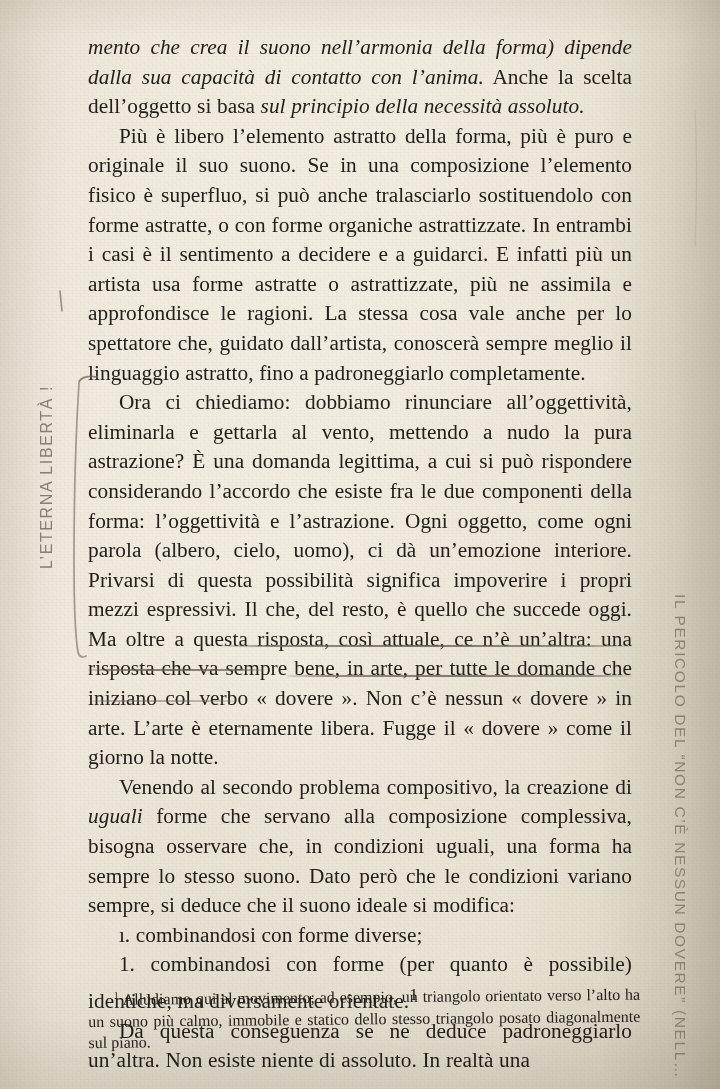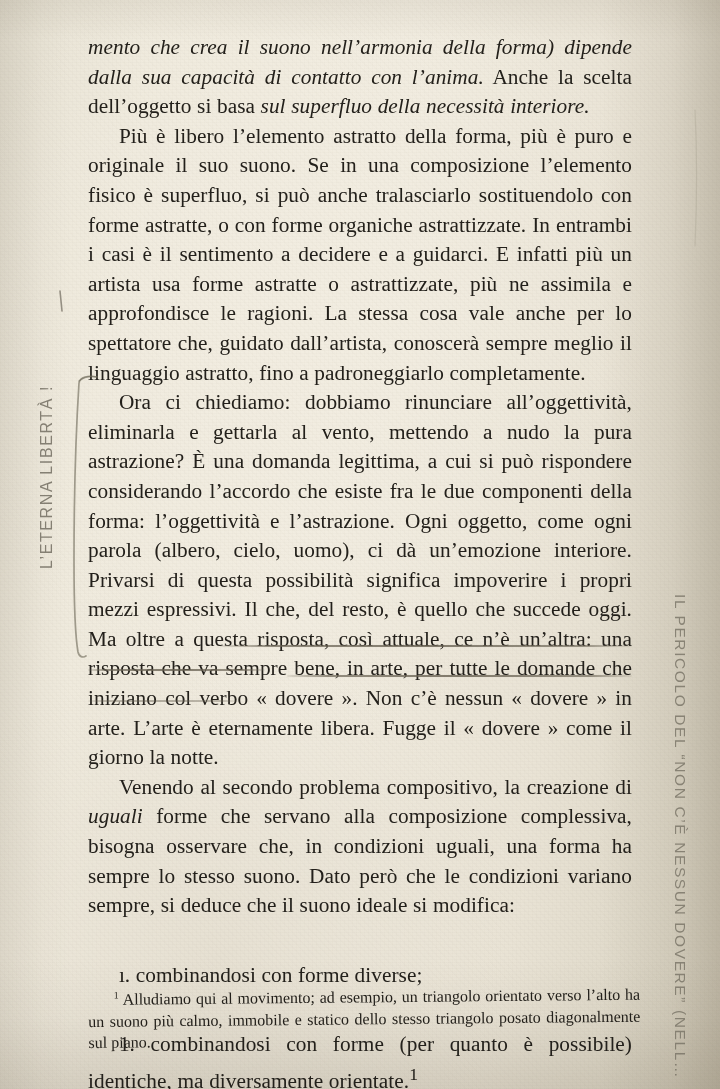--- a/index.html
+++ b/index.html
@@ -87,21 +87,20 @@
   .textblock p {
     margin: 0;
     text-indent: 0;
     hyphens: none;
   }
   .textblock p.indent {
     text-indent: 1.45em;
   }
   .textblock p.list {
     text-indent: 1.45em;
-    margin-top: 40px;
   }
 
   em, .it {
     font-style: italic;
   }
 
   
   .footnote {
     position: absolute;
     left: 88px;
@@ -185,21 +184,21 @@
 
   <div class="paper-base"></div>
   <div class="paper-grain"></div>
   <div class="edge-shade-top"></div>
   <div class="edge-shade-left"></div>
   <div class="edge-shade-right"></div>
   <div class="edge-shade-bottom"></div>
 
   <div class="textblock">
 
-    <p><em>mento che crea il suono nell’armonia della forma) dipende dalla sua capacità di contatto con l’anima.</em><span> Anche la scelta dell’oggetto si basa </span><em>sul superfluo della necessità interiore.</em></p>
+    <p><em>mento che crea il suono nell’armonia della forma) dipende dalla sua capacità di contatto con l’anima.</em><span> Anche la scelta dell’oggetto si basa </span><em>sul principio della necessità assoluto.</em></p>
 
     <p class="indent"><span>Più è libero l’elemento astratto della forma, più è puro e originale il suo suono. Se in una composizione l’elemento fisico è superfluo, si può anche tralasciarlo sostituendolo con forme astratte, o con forme organiche astrattizzate. In entrambi i casi è il sentimento a decidere e a guidarci. E infatti più un artista usa forme astratte o astrattizzate, più ne assimila e approfondisce le ragioni. La stessa cosa vale anche per lo spettatore che, guidato dall’artista, conoscerà sempre meglio il linguaggio astratto, fino a padroneggiarlo completamente.</span></p>
 
     <p class="indent"><span>Ora ci chiediamo: dobbiamo rinunciare all’oggettività, eliminarla e gettarla al vento, mettendo a nudo la pura astrazione? È una domanda legittima, a cui si può rispondere considerando l’accordo che esiste fra le due componenti della forma: l’oggettività e l’astrazione. Ogni oggetto, come ogni parola (albero, cielo, uomo), ci dà un’emozione interiore. Privarsi di questa possibilità significa impoverire i propri mezzi espressivi. Il che, del resto, è quello che succede oggi. Ma oltre a questa risposta, così attuale, ce n’è un’altra: una risposta che va sempre bene, in arte, per tutte le domande che iniziano col verbo « dovere ». Non c’è nessun « dovere » in arte. L’arte è eternamente libera. Fugge il « dovere » come il giorno la notte.</span></p>
 
     <p class="indent"><span>Venendo al secondo problema compositivo, la creazione di </span><em>uguali</em><span> forme che servano alla composizione complessiva, bisogna osservare che, in condizioni uguali, una forma ha sempre lo stesso suono. Dato però che le condizioni variano sempre, si deduce che il suono ideale si modifica:</span></p>
 
     <p class="list"><span>ı. combinandosi con forme diverse;</span></p>
 
     <p class="list"><span>1. combinandosi con forme (per quanto è possibile) identiche, ma diversamente orientate.</span><sup>1</sup></p>

